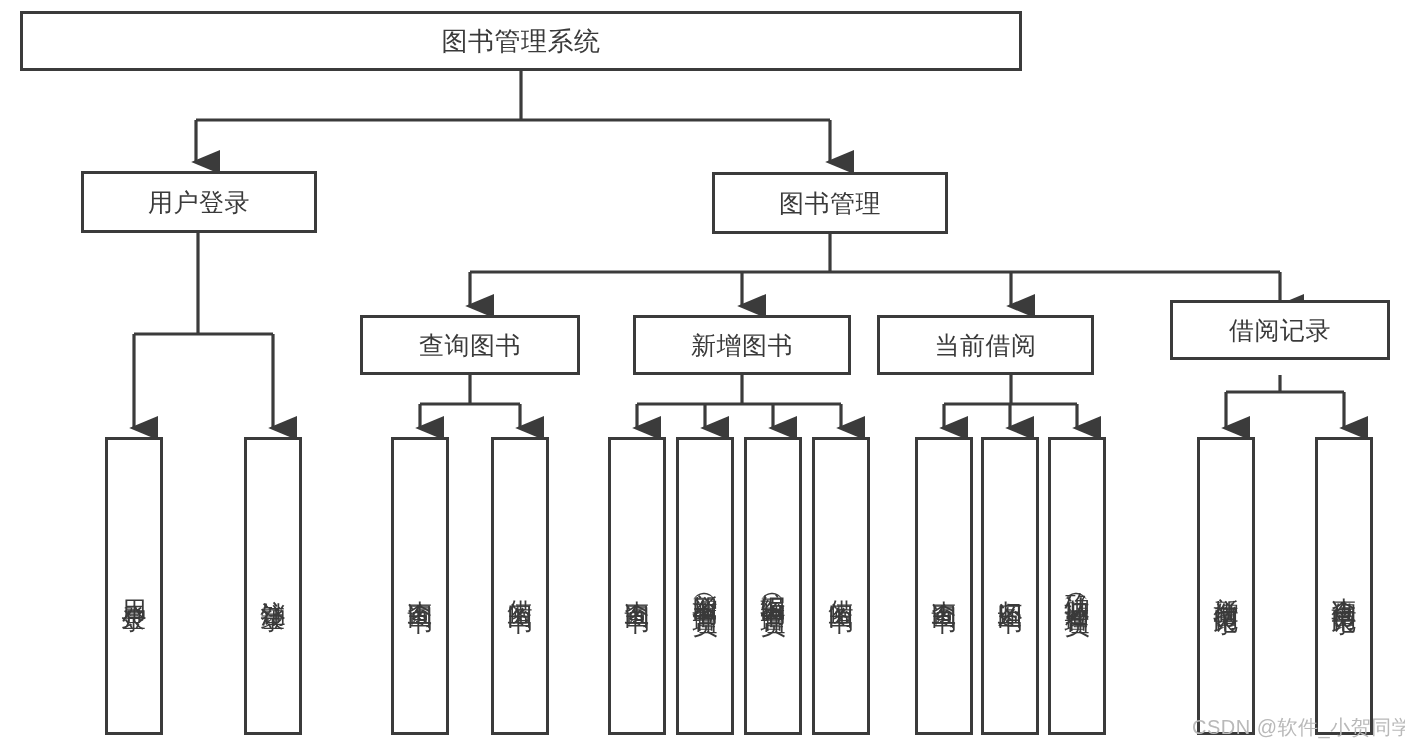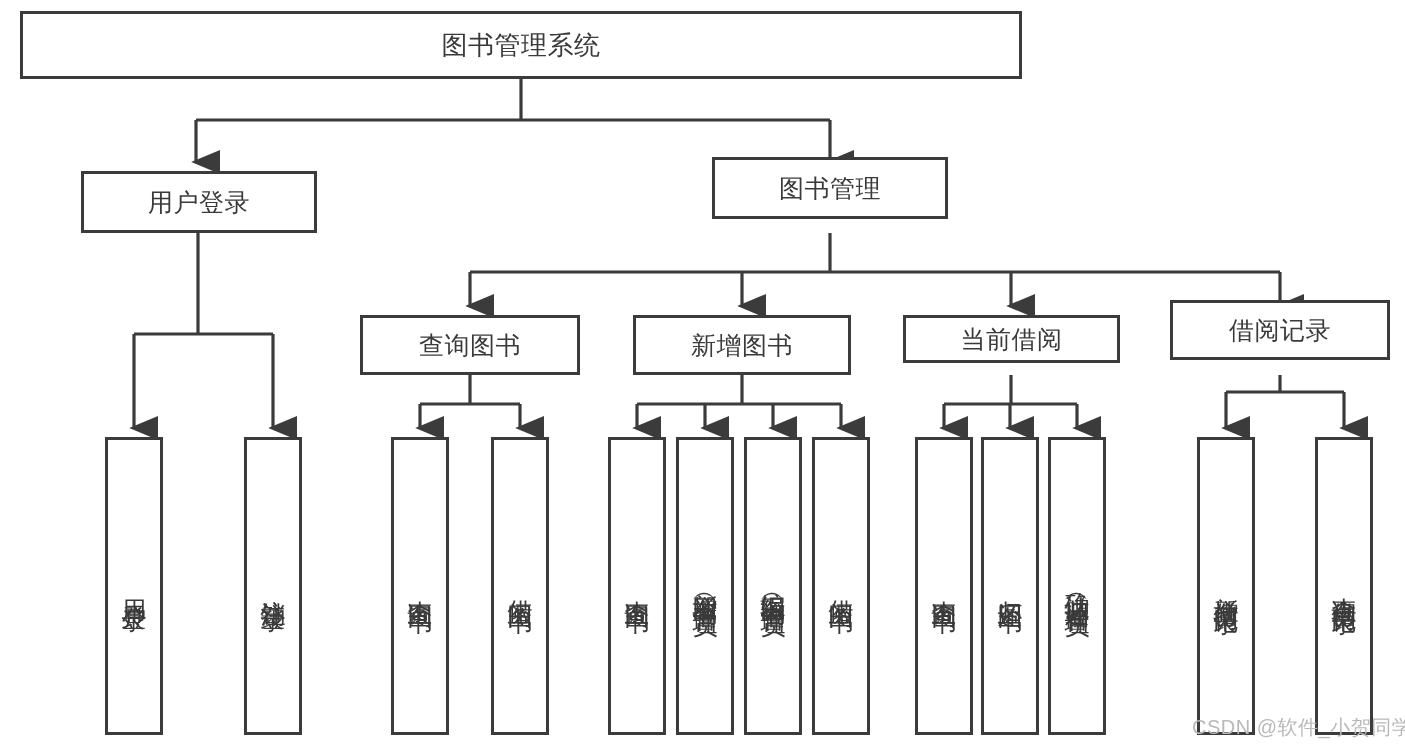--- a/index.html
+++ b/index.html
@@ -110,41 +110,41 @@
       <path d="M 1077 404 L 1077 428" marker-end="url(#arrow)"></path>
 
       <path d="M 1280 375 L 1280 392"></path>
       <path d="M 1226 392 L 1344 392"></path>
       <path d="M 1226 392 L 1226 428" marker-end="url(#arrow)"></path>
       <path d="M 1344 392 L 1344 428" marker-end="url(#arrow)"></path>
 
     </g>
   </svg>
 
-  <div class="node horiz root" style="left:20px; top:11px; width:1002px; height:68px;">
+  <div class="node horiz root" style="left:20px; top:11px; width:1002px; height:60px;">
     <span class="label">图书管理系统</span>
   </div>
 
   <div class="node horiz" style="left:81px; top:171px; width:236px; height:62px;">
     <span class="label">用户登录</span>
   </div>
 
-  <div class="node horiz" style="left:712px; top:157px; width:236px; height:62px;align-items:center;">
+  <div class="node horiz" style="left:712px; top:172px; width:236px; height:62px;align-items:center;">
     <span class="label">图书管理</span>
   </div>
 
   <div class="node horiz" style="left:360px; top:315px; width:220px; height:60px;">
     <span class="label">查询图书</span>
   </div>
 
   <div class="node horiz" style="left:633px; top:315px; width:218px; height:60px;">
     <span class="label">新增图书</span>
   </div>
 
-  <div class="node horiz" style="left:903px; top:315px; width:217px; height:48px;">
+  <div class="node horiz" style="left:877px; top:315px; width:217px; height:60px;">
     <span class="label">当前借阅</span>
   </div>
 
   <div class="node horiz" style="left:1170px; top:300px; width:220px; height:60px;">
     <span class="label">借阅记录</span>
   </div>
 
   <div class="node vert" style="left:105px; top:437px; width:58px; height:298px;">
     <span class="label">用户登录</span>
   </div>

